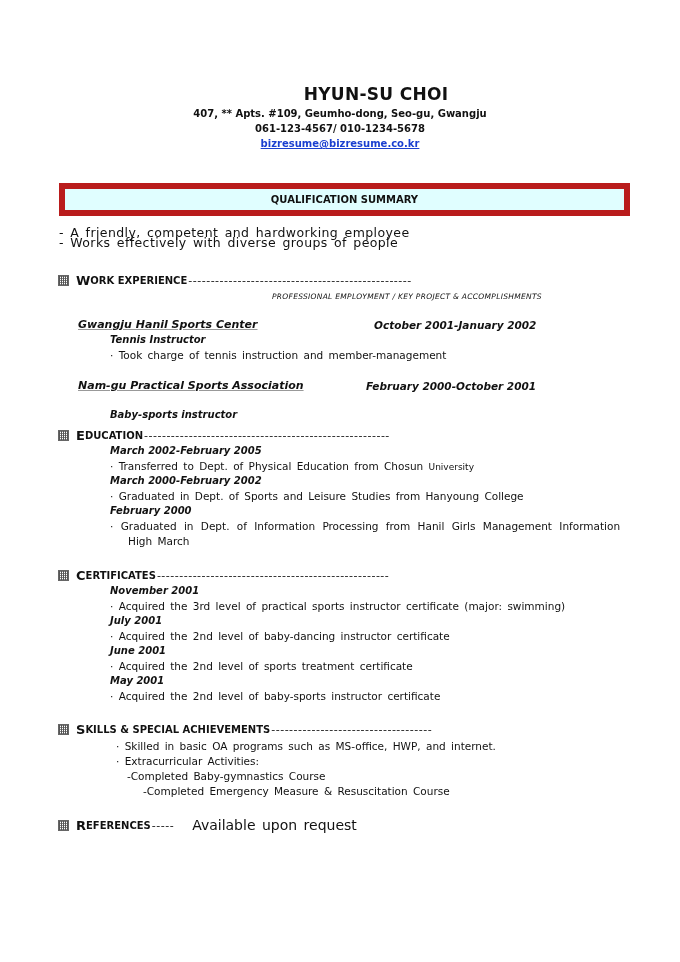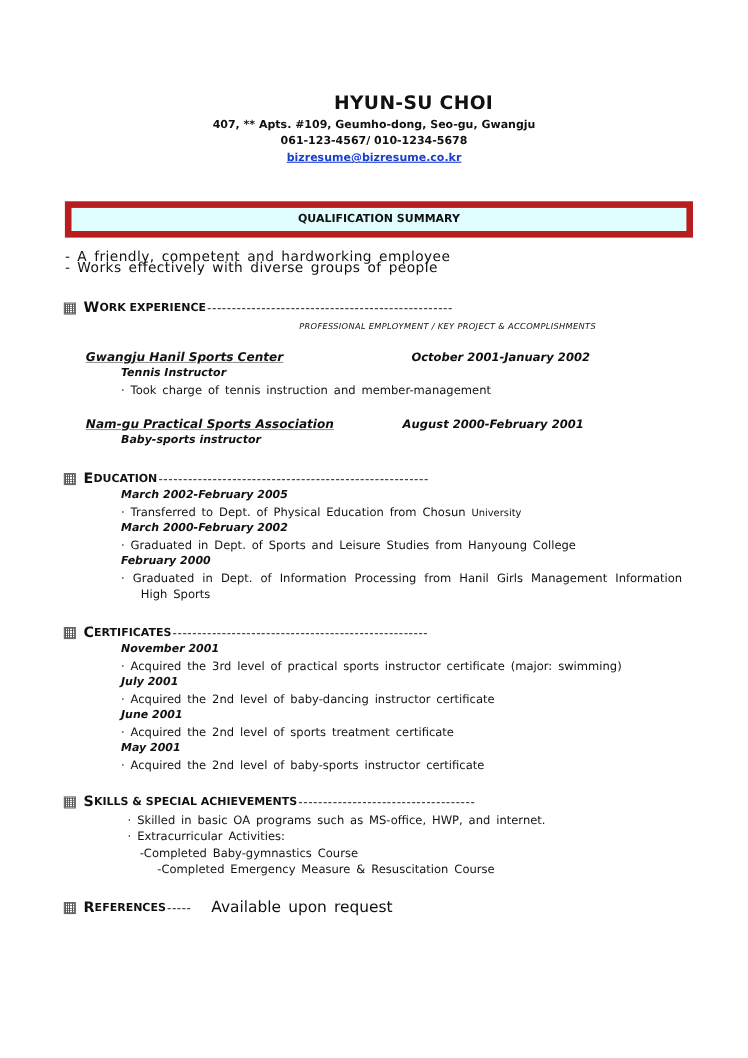--- a/index.html
+++ b/index.html
@@ -67,36 +67,36 @@
     <span class="dashes">--------------------------------------------------</span>
 </div>
 <div class="abs subtitle" style="left:224px; top:292px;padding-left:48px;">PROFESSIONAL  EMPLOYMENT  /  KEY  PROJECT  &amp;  ACCOMPLISHMENTS</div>
 
 <div class="abs org" style="left:78px; top:318px;">Gwangju Hanil Sports Center</div>
 <div class="abs period" style="left:374px; top:319px;">October 2001-January 2002</div>
 <div class="abs role" style="left:110px; top:334px;">Tennis Instructor</div>
 <div class="abs bullet" style="left:110px; top:349px;">· Took charge of tennis instruction and member-management</div>
 
 <div class="abs org" style="left:78px; top:379px;">Nam-gu Practical Sports Association</div>
-<div class="abs period" style="left:366px; top:380px;">August 2000-February 2001</div>
-<div class="abs role" style="left:110px; top:395px;">Baby-sports instructor</div>
+<div class="abs period" style="left:366px; top:380px;">February 2000-October 2001</div>
+<div class="abs role" style="left:110px; top:409px;">Baby-sports instructor</div>
 
 <div class="sec" style="top:428px;">
   <span class="icon"></span>
   <span class="sc-big">E</span>
     <span class="sc-small">DUCATION</span>
     <span class="dashes">-------------------------------------------------------</span>
 </div>
 <div class="abs role" style="left:110px; top:445px;">March 2002-February 2005</div>
 <div class="abs bullet" style="left:110px; top:460px;"><span>· Transferred to Dept. of Physical Education from Chosun</span> <span class="small">University</span></div>
 <div class="abs role" style="left:110px; top:475px;">March 2000-February 2002</div>
 <div class="abs bullet" style="left:110px; top:490px;">· Graduated in Dept. of Sports and Leisure Studies from Hanyoung College</div>
 <div class="abs role" style="left:110px; top:505px;">February 2000</div>
 <div class="abs bullet" style="left:110px; top:520px; word-spacing:4px;">· Graduated in Dept. of Information Processing from Hanil Girls Management Information</div>
-<div class="abs bullet" style="left:128px; top:535px;">High Sports</div>
+<div class="abs bullet" style="left:128px; top:535px;">High March</div>
 
 <div class="sec" style="top:568px;">
   <span class="icon"></span>
   <span class="sc-big">C</span>
     <span class="sc-small">ERTIFICATES</span>
     <span class="dashes">----------------------------------------------------</span>
 </div>
 <div class="abs role" style="left:110px; top:585px;">November 2001</div>
 <div class="abs bullet" style="left:110px; top:600px;">· Acquired the 3rd level of practical sports instructor certificate (major: swimming)</div>
 <div class="abs role" style="left:110px; top:615px;">July 2001</div>

